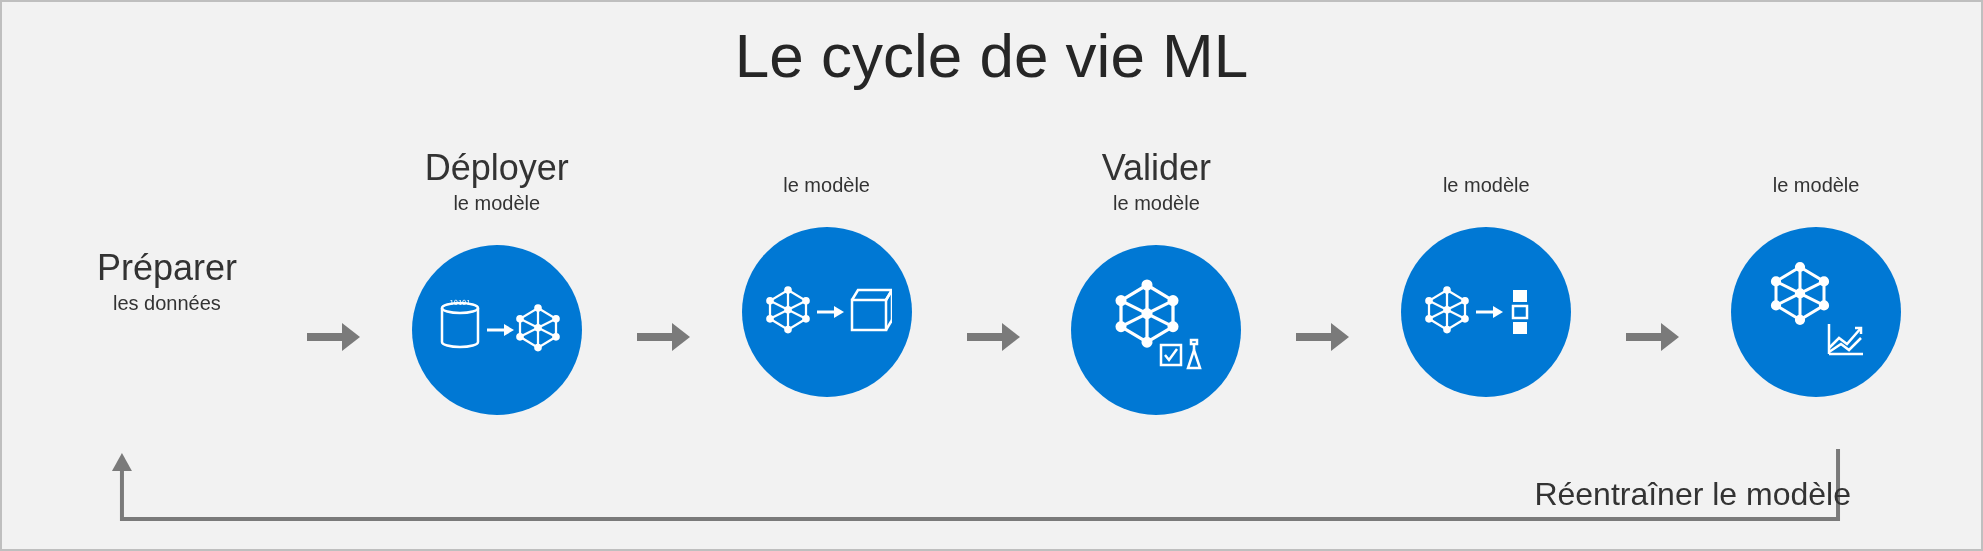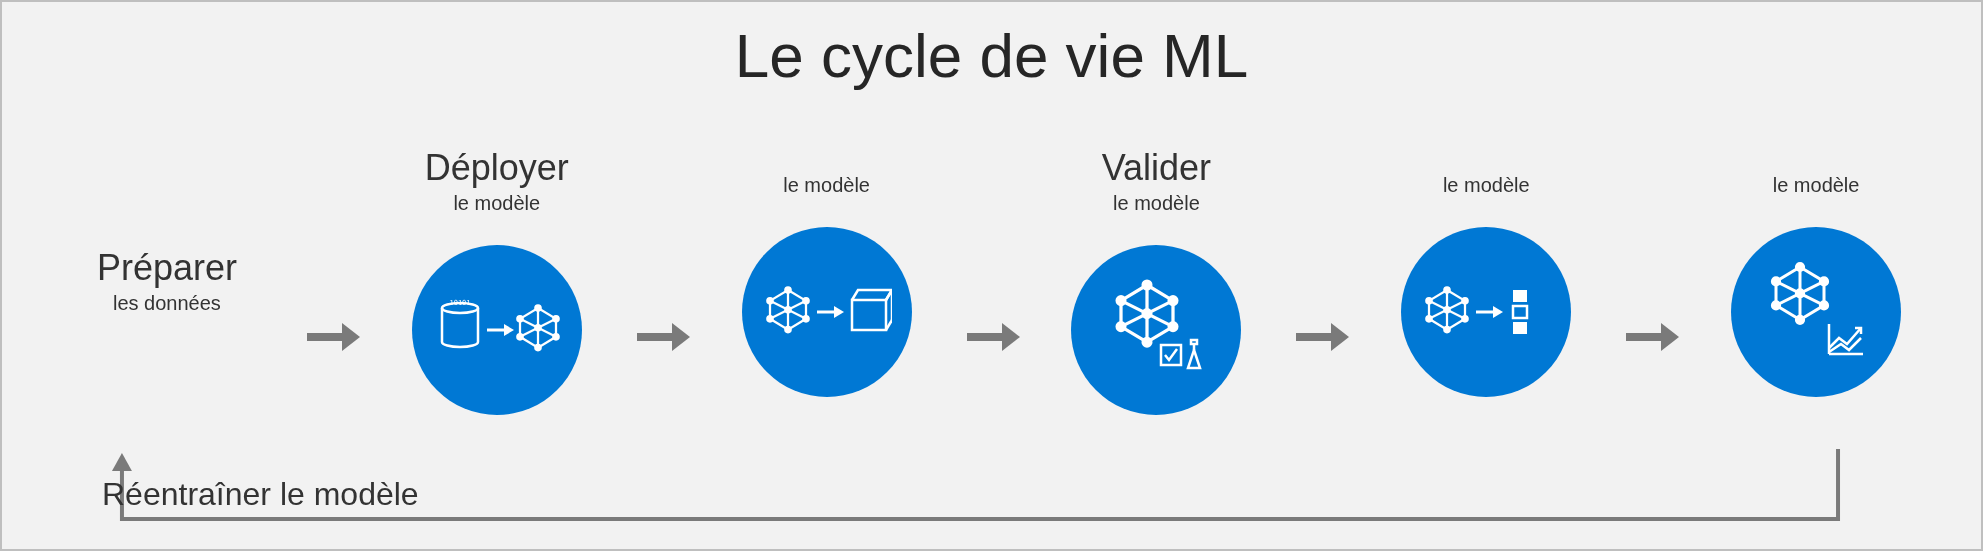--- a/index.html
+++ b/index.html
@@ -80,21 +80,21 @@
     position: absolute;
     left: 100px;
     right: 130px;
     bottom: 10px;
     height: 90px;
   }
   .feedback-label {
     position: absolute;
     left: 0; right: 0;
     bottom: 26px;
-    text-align: left;
+    text-align: right;
     font-size: 32px;
     color: #333;
     margin-top: 16px;
   }
 </style>
 </head>
 <body>
 
 <div class="frame">
 

